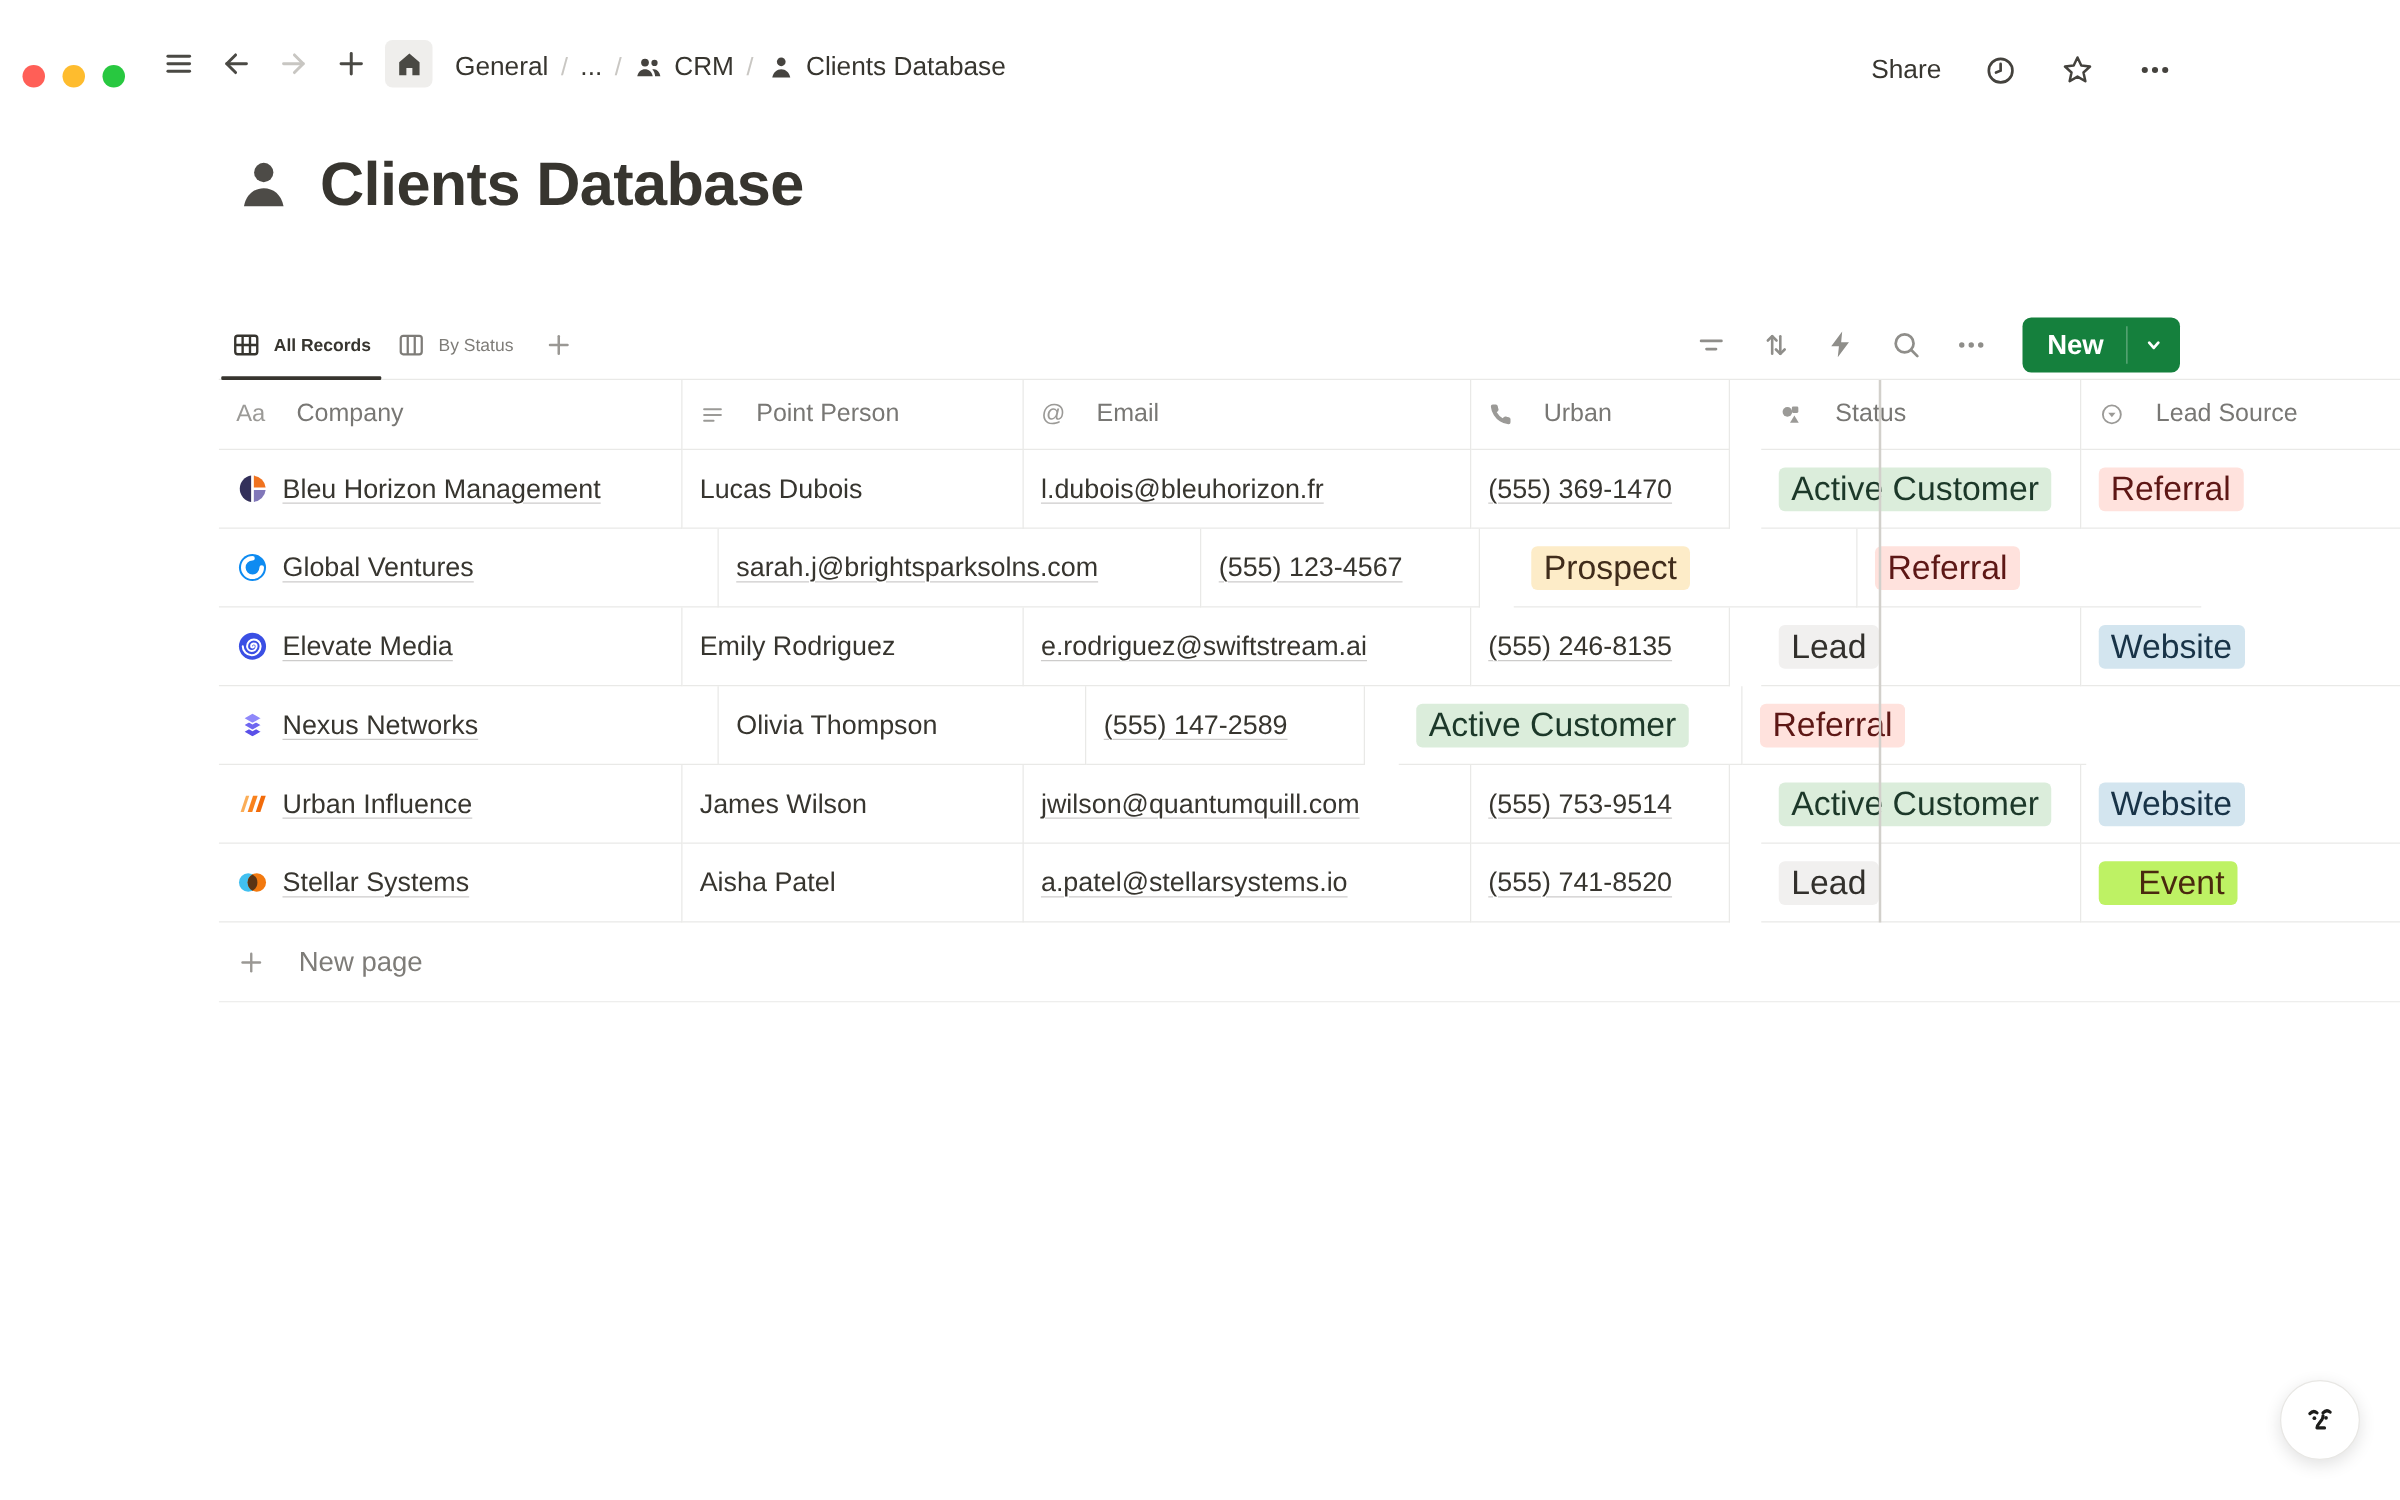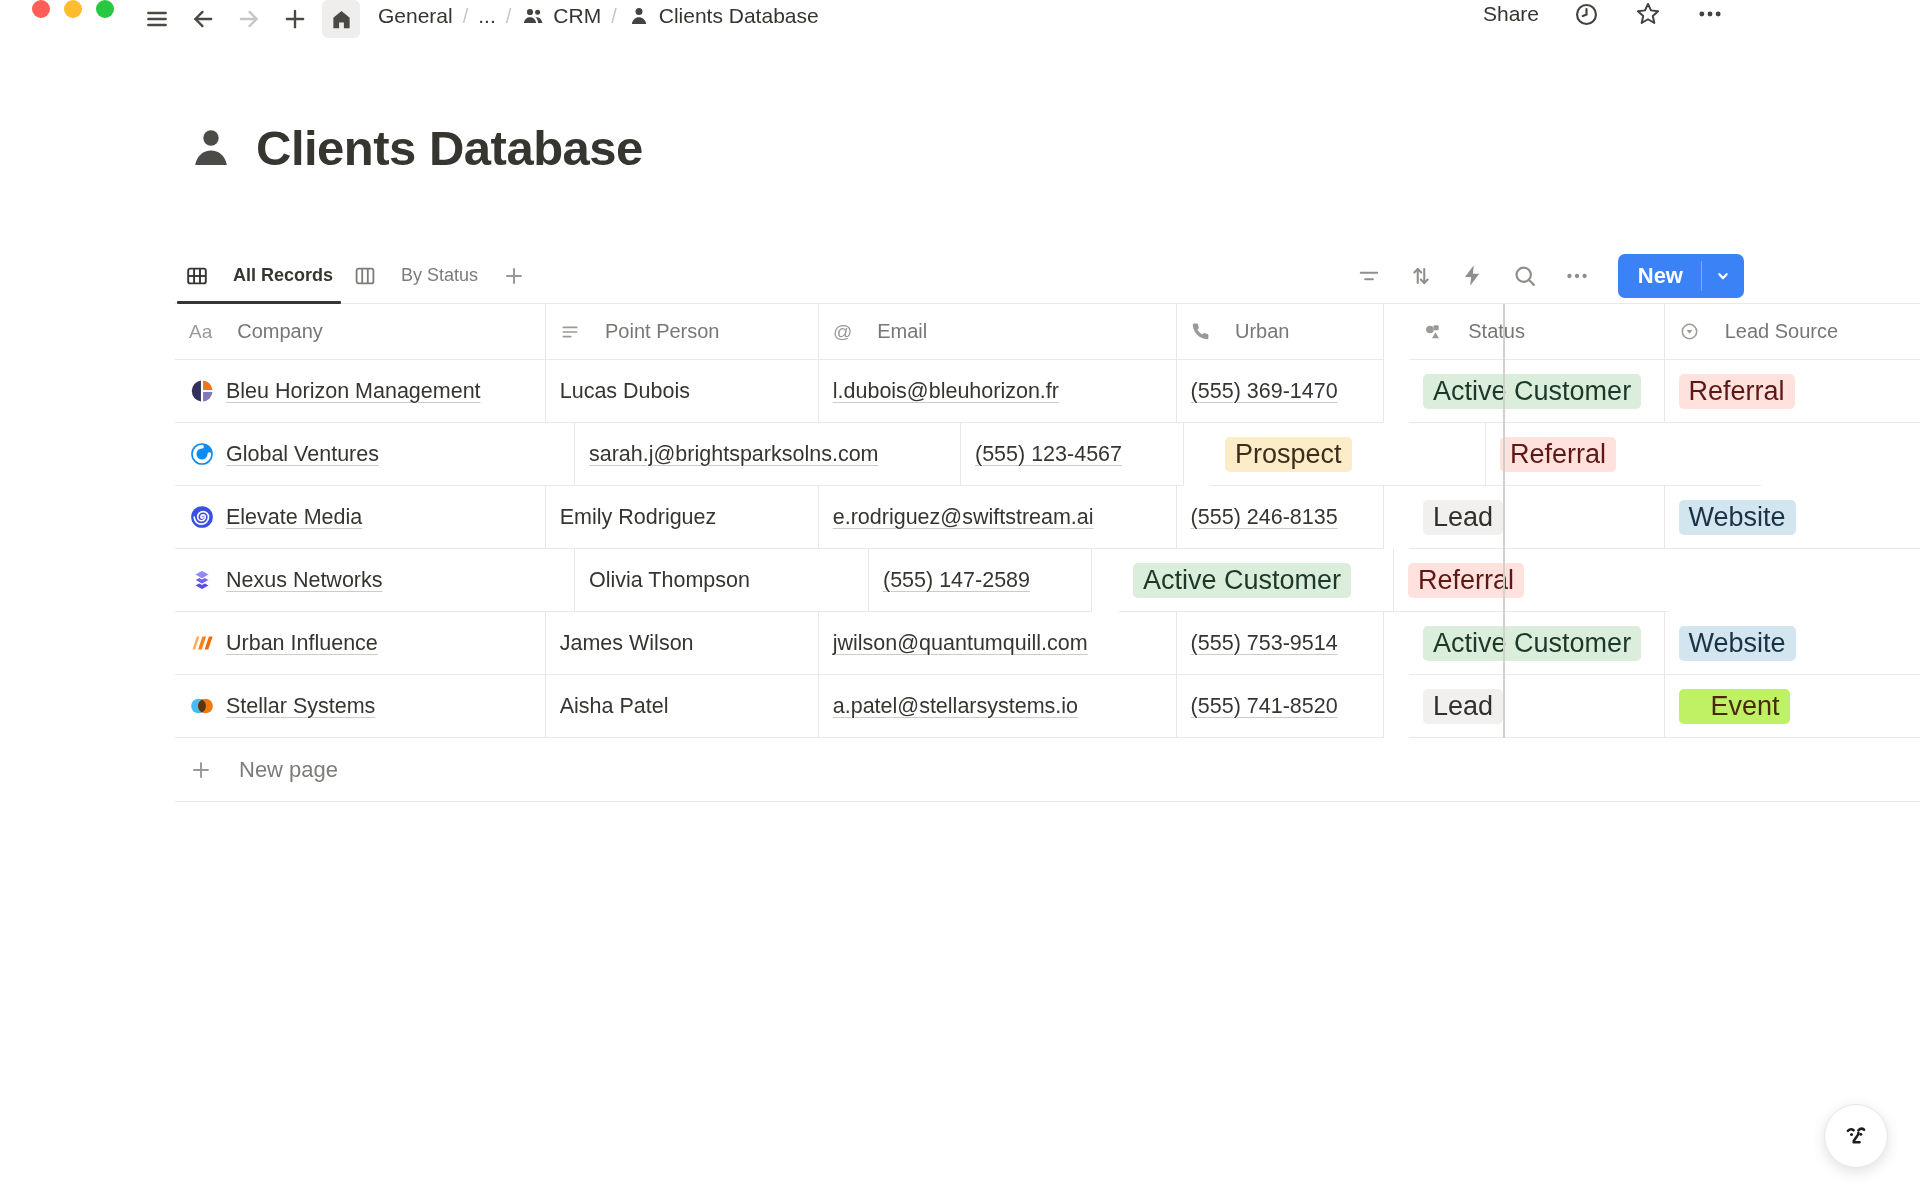--- a/index.html
+++ b/index.html
@@ -1,21 +1,21 @@
 <!DOCTYPE html>
 <html><head>
 <meta charset="utf-8">
 <style>
   * { margin:0; padding:0; box-sizing:border-box; }
   html,body { width:1920px; height:1200px; overflow:hidden; background:#fff;
     font-family:"Liberation Sans","DejaVu Sans",sans-serif; color:#37352F; }
 
   
   .topbar { position:absolute; left:0; top:0; width:1756px; height:70px;
-    display:flex; align-items:flex-start; padding:0 32px; }
+    display:flex; align-items:flex-end; padding:0 18px; }
   .lights { display:flex; gap:14px; align-items:center; }
   .light { width:18px; height:18px; border-radius:50%; }
   .l-red{background:#FF5F57;} .l-yellow{background:#FEBC2E;} .l-green{background:#28C840;}
   .nav-ic { display:flex; align-items:center; justify-content:center; width:38px; height:38px;
     border-radius:6px; margin-left:8px; color:#4A4944; }
   .nav-ic.first { margin-left:24px; }
   .nav-ic.disabled { color:#C8C6C2; }
   .nav-ic.chip { background:#EFEEEC; }
   .crumbs { display:flex; align-items:center; margin-left:10px; font-size:21px; color:#37352F; }
   .crumb { display:flex; align-items:center; gap:8px; padding:4px 8px; border-radius:6px; }
@@ -25,32 +25,32 @@
   .share { font-size:21px; color:#37352F; }
 
   
   .titleblock { position:absolute; left:186px; top:120px; display:flex; align-items:center; gap:20px; }
   .title-icon { color:#4D4B47; display:flex; }
   .page-title { font-size:49px; font-weight:700; letter-spacing:-0.5px; color:#37352F; }
 
   
   .viewbar { position:absolute; left:175px; top:248px; width:1745px; height:56px;
     display:flex; align-items:center; border-bottom:1px solid #E9E9E7; }
-  .vtab { display:flex; align-items:center; gap:24px; font-size:18px; height:100%;
+  .vtab { display:flex; align-items:center; gap:10px; font-size:14px; height:100%;
     padding:0 10px; position:relative; color:#7E7C78; }
   .vtab.active { color:#37352F; font-weight:600; }
   .vtab.active::after { content:""; position:absolute; left:2px; right:2px; bottom:-1px;
     height:3px; background:#37352F; border-radius:1px; }
   .vtab .ticon { display:flex; }
   .addview { margin-left:14px; color:#9A9894; display:flex; }
   .viewtools { margin-left:auto; display:flex; align-items:center; gap:14px; margin-right:176px; }
   .tool { width:38px; height:38px; display:flex; align-items:center; justify-content:center;
     color:#8F8E8A; border-radius:6px; }
   .new-btn { display:flex; align-items:stretch; height:44px; border-radius:7px; overflow:hidden;
-    margin-left:8px; background:#3b82f6; color:#fff; }
+    margin-left:8px; background:#15803d; color:#fff; }
   .new-main { display:flex; align-items:center; padding:0 18px 0 20px; font-size:22px; font-weight:600; }
   .new-split { width:1px; background:rgba(255,255,255,0.35); margin:7px 0; }
   .new-caret { display:flex; align-items:center; justify-content:center; width:42px; }
 
   
   .tablewrap { position:absolute; left:175px; top:304px; width:1745px; overflow:hidden; }
   .tr, .thead { display:flex; align-items:stretch; }
   .th, .td { display:flex; align-items:center; }
   .thead .th { height:56px; color:#787774; font-size:20px; gap:25px; padding:0 0 0 14px;
     border-bottom:1px solid #E9E9E7; border-right:1px solid #E9E9E7; }

